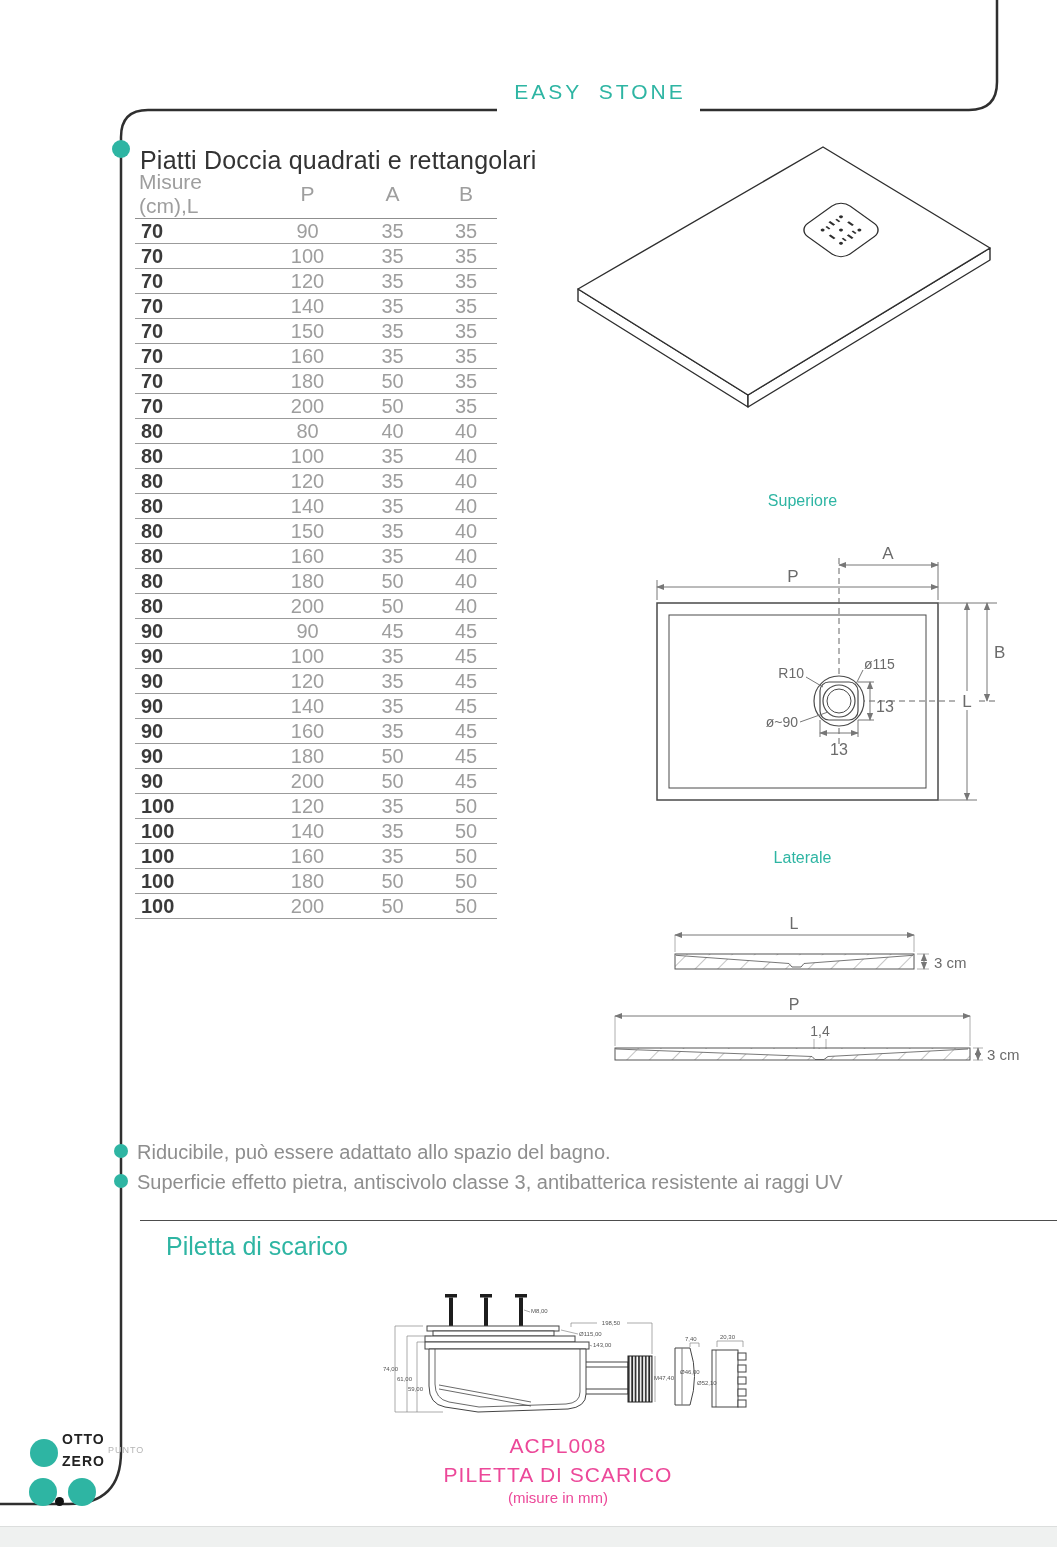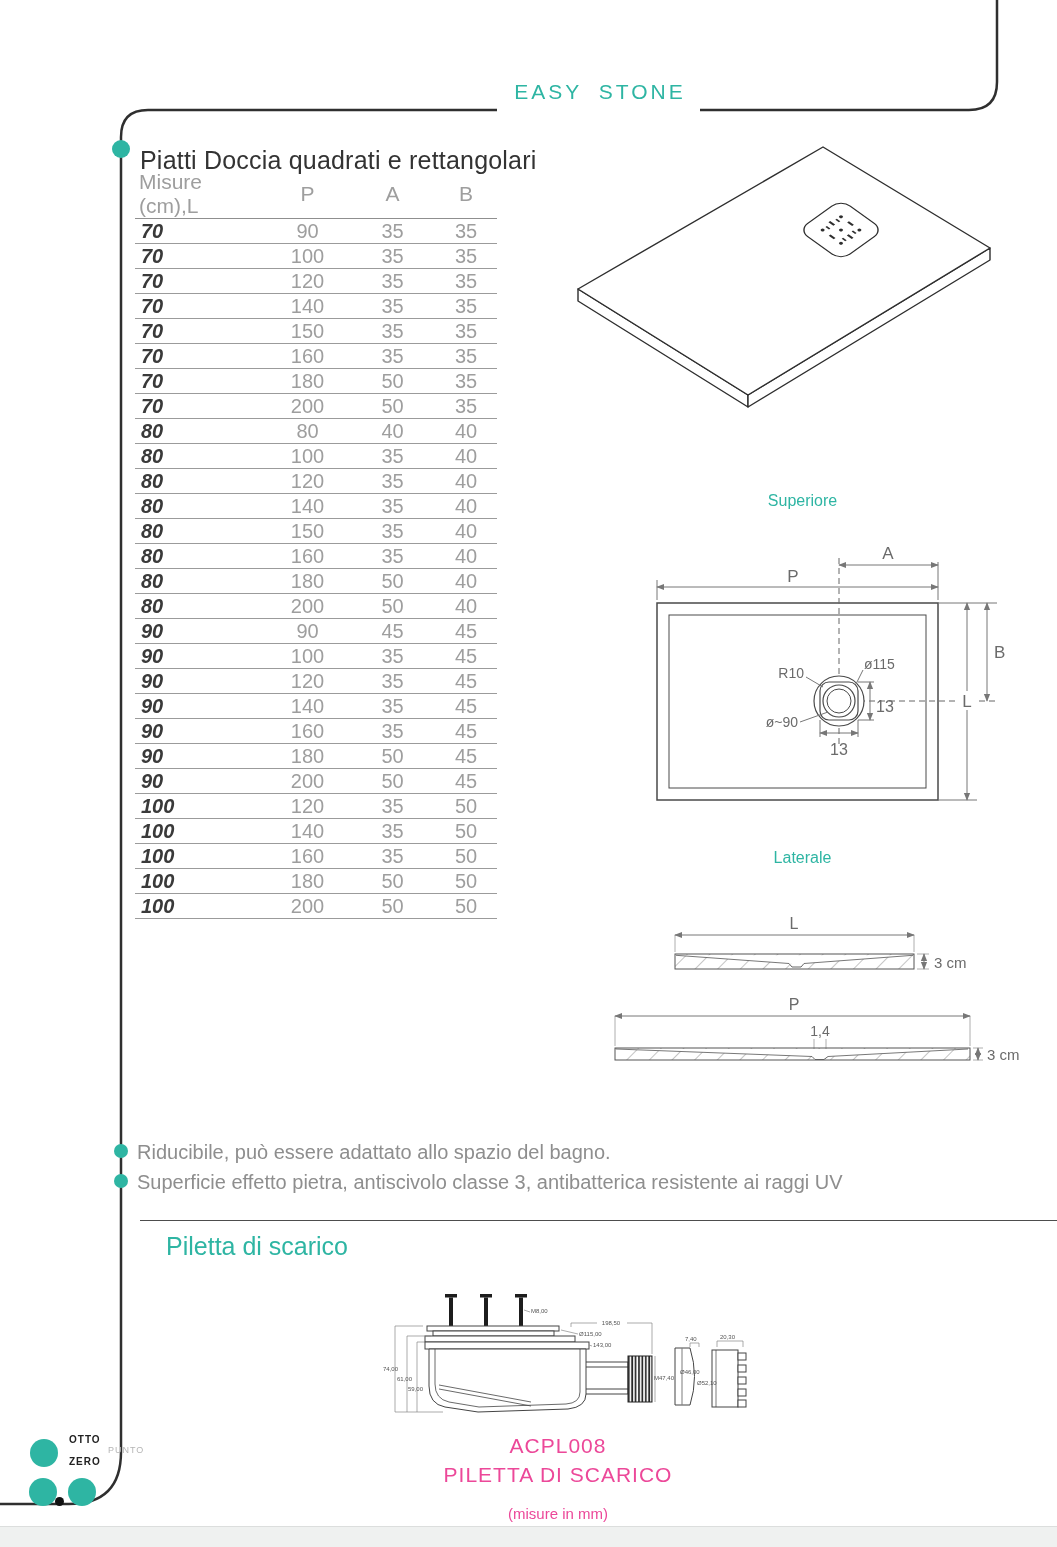--- a/index.html
+++ b/index.html
@@ -15,38 +15,38 @@
   #section-title{left:140px;top:134px;font-size:25px;color:#333;letter-spacing:.2px;margin-top:12px;}
   
   #size-table-wrap{left:135px;top:170px;width:362px;}
   table{border-collapse:collapse;table-layout:fixed;width:362px;}
   col.w0{width:130px;} col.w1{width:85px;} col.w2{width:85px;} col.w3{width:62px;}
   th{font-weight:400;color:#9e9e9e;font-size:21px;height:33px;padding:0;vertical-align:middle;
      border-bottom:1px solid #8f8f8f;}
   th.h0{text-align:left;padding-left:4px;}
   th.hn{text-align:center;}
   td{height:24px;line-height:24px;padding:0;border-bottom:1px solid #9b9b9b;font-size:20px;}
-  td.c0{color:#3a3a3a;font-weight:700;text-align:left;padding-left:6px;font-style:italic;}
+  td.c0{color:#3a3a3a;font-weight:700;text-align:left;padding-left:6px;}
   td.cn{color:#9e9e9e;text-align:center;}
   
   .diagram-label{width:205px;text-align:center;font-size:16px;color:var(--accent);}
   
   .feature{left:137px;font-size:20px;color:#8e8e8e;text-align:right;}
   #divider{left:140px;top:1220px;width:917px;border-top:1.5px solid #4d4d4d;height:0;}
   #piletta-title{left:166px;top:1232px;font-size:25px;color:var(--accent);}
   
   #piletta-captions{left:383px;top:1434px;width:350px;text-align:center;color:#ec4899;}
   #piletta-code{font-size:21px;letter-spacing:1px;}
   #piletta-name{font-size:21px;margin-top:5px;letter-spacing:1px;}
-  #piletta-note{font-size:15px;margin-top:18px;}
+  #piletta-note{font-size:15px;margin-top:2px;}
   
   #logo{left:20px;top:1422px;width:100px;height:95px;}
   .logo-circle{position:absolute;width:28px;height:28px;border-radius:50%;background:var(--accent);}
   #logo-text{position:absolute;left:42px;top:12px;line-height:11px;}
-  #logo-text .l1,#logo-text .l3{font-size:10px;font-weight:700;color:#222;letter-spacing:1px;margin-left:7px;}
+  #logo-text .l1,#logo-text .l3{font-size:14px;font-weight:700;color:#222;letter-spacing:1px;}
   #logo-text .l2{font-size:9px;color:#b5b5b5;letter-spacing:1px;padding-left:46px;}
   #logo-dot{position:absolute;left:35px;top:75px;width:9px;height:9px;border-radius:50%;background:#111;}
   #bottom-strip{left:0;bottom:0;width:100%;height:20px;background:#eff1f0;border-top:1px solid #dcdedd;}
   svg text{font-family:"Liberation Sans","DejaVu Sans",sans-serif;}
   .accent-fill{fill:var(--accent);}
 </style>
 </head>
 <body style="--accent: #2eb5a3;">
 
 <svg class="abs" style="left:0;top:0;" width="1057" height="1547" viewBox="0 0 1057 1547">

